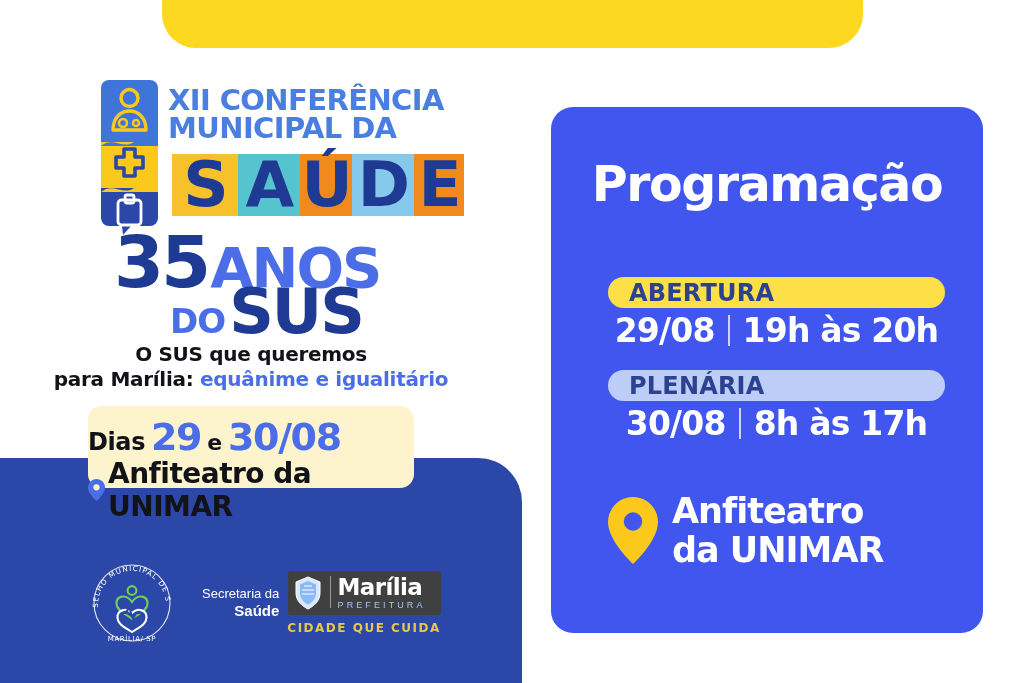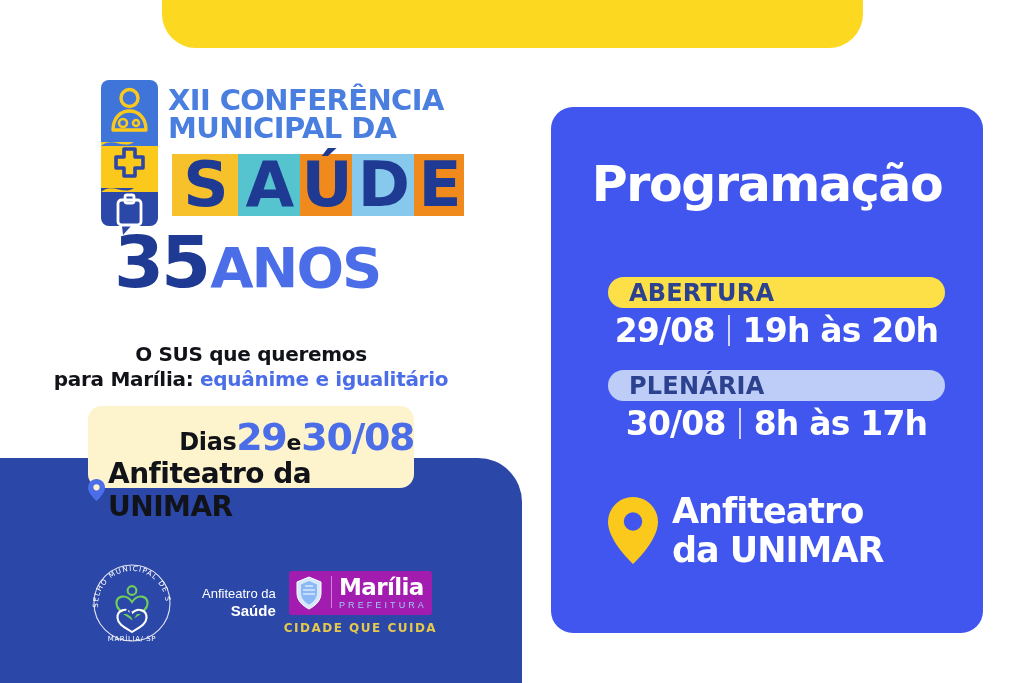--- a/index.html
+++ b/index.html
@@ -172,21 +172,22 @@
     width: 326px;
     height: 82px;
     background: #fdf3cd;
     border-radius: 14px;
     box-sizing: border-box;
     padding: 9px 0 0 0;
   }
   .date-line {
     display: flex;
     align-items: baseline;
-    justify-content: flex-end;
+    justify-content: flex-start;
+    gap: 6px;
     height: 40px;
   }
   .dias-lbl {
     font-family: "DejaVu Sans", sans-serif;
     font-weight: 700;
     font-size: 24px;
     color: #111319;
     letter-spacing: -0.4px;
   }
   .dias-num {
@@ -242,23 +243,23 @@
     line-height: 1.18;
     margin-right: 8px;
   }
   .sec-text .l1 { font-size: 13px; font-weight: 400; }
   .sec-text .l2 { font-size: 15px; font-weight: 700; }
 
   .pref-block { display: flex; flex-direction: column; align-items: center; }
   .pref-badge {
     display: flex;
     align-items: flex-start;
-    background: #a21caf;
+    background: #404040;
     border-radius: 3px;
-    padding: 5px 5px 5px 5px;
+    padding: 5px 15px 5px 5px;
     gap: 7px;
   }
   .pref-crest { width: 30px; height: 34px; flex: none; }
   .pref-divider { width: 1px; height: 32px; background: rgba(255,255,255,.45); }
   .pref-names { line-height: 1; }
   .pref-names .big {
     font-family: "DejaVu Sans", sans-serif;
     font-weight: 700;
     font-size: 23px;
     color: #ffffff;
@@ -392,20 +393,24 @@
         <span class="ltr" style="background: rgb(86, 196, 207); width: 62px;">A</span>
         <span class="ltr" style="background: rgb(240, 138, 29); width: 52px;">Ú</span>
         <span class="ltr" style="background: rgb(134, 201, 236); width: 62px;">D</span>
         <span class="ltr" style="background: rgb(240, 138, 29); width: 50px;">E</span>
       </div>
 
     <div class="anos-row">
       <span class="num35">35</span>
       <span class="anos">ANOS</span>
     </div>
+    <div class="sus-row">
+      <span class="do-word">DO</span>
+      <span class="sus-word">SUS</span>
+    </div>
 
     <div class="slogan">
       <div>O SUS que queremos</div>
       <div>
         <span>para Marília:</span>
         <span class="hl">equânime e igualitário</span>
       </div>
     </div>
 
     <div class="date-card">
@@ -440,21 +445,21 @@
           <circle cx="48" cy="35.5" r="4.4" fill="none" stroke="#6fcf5a" stroke-width="2.1"></circle>
           <path d="M48 47 C42 38 32 41 32.5 49 C33 56 42 59 48 64 C54 59 63 56 63.5 49 C64 41 54 38 48 47 Z" fill="none" stroke="#6fcf5a" stroke-width="2.1"></path>
           <path d="M48 58 C42 52 33 55 33.5 63 C34 70 42 73 48 77 C54 73 62 70 62.5 63 C63 55 54 52 48 58 Z" fill="none" stroke="#ffffff" stroke-width="2.1"></path>
           <path d="M38 58 L42 58 L45 52 L49 64 L52 58 L58 58" fill="none" stroke="#2b47a8" stroke-width="2" stroke-linejoin="round" stroke-linecap="round"></path>
           <text x="48" y="86" font-size="7" fill="#ffffff" font-family="DejaVu Sans, sans-serif" text-anchor="middle" letter-spacing="0.6">MARÍLIA/ SP</text>
         </svg>
       </div>
 
       <div class="sec-block">
         <div class="sec-text">
-          <div class="l1">Anfiteatro da</div>
+          <div class="l1">Secretaria da</div>
           <div class="l2">Saúde</div>
         </div>
         <div class="pref-block">
           <div class="pref-badge">
             <span class="pref-crest">
               <svg viewBox="0 0 30 34" xmlns="http://www.w3.org/2000/svg">
                 <path d="M15 1 L27 6 V17 C27 25 21 30 15 33 C9 30 3 25 3 17 V6 Z" fill="#d7e8fb" stroke="#ffffff" stroke-width="1"></path>
                 <path d="M15 5 L23 8.5 V17 C23 22.5 19 26.5 15 28.5 C11 26.5 7 22.5 7 17 V8.5 Z" fill="#2f80f0" opacity="0.45"></path>
                 <path d="M9 14 h12 M9 18 h12 M11 10 h8" stroke="#ffffff" stroke-width="1.1"></path>
               </svg>

